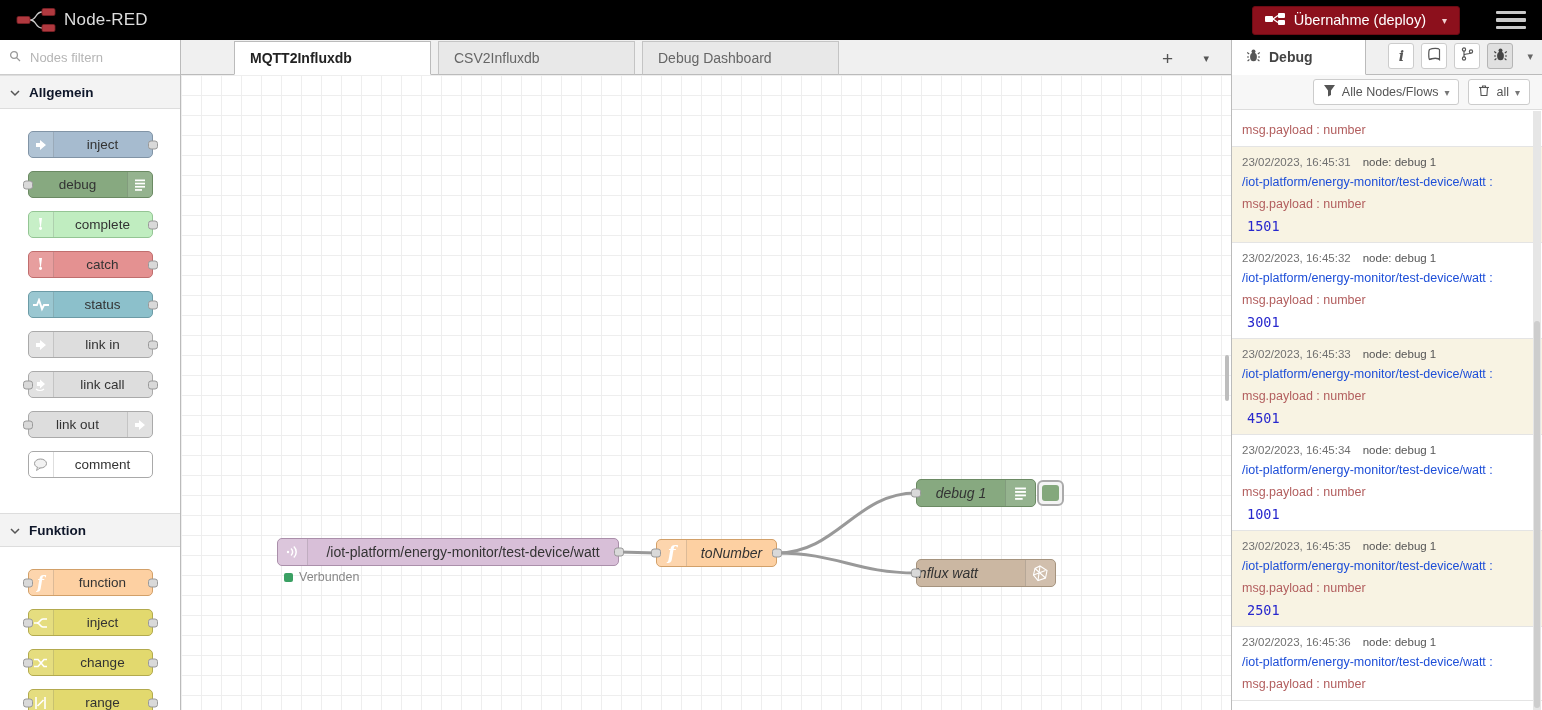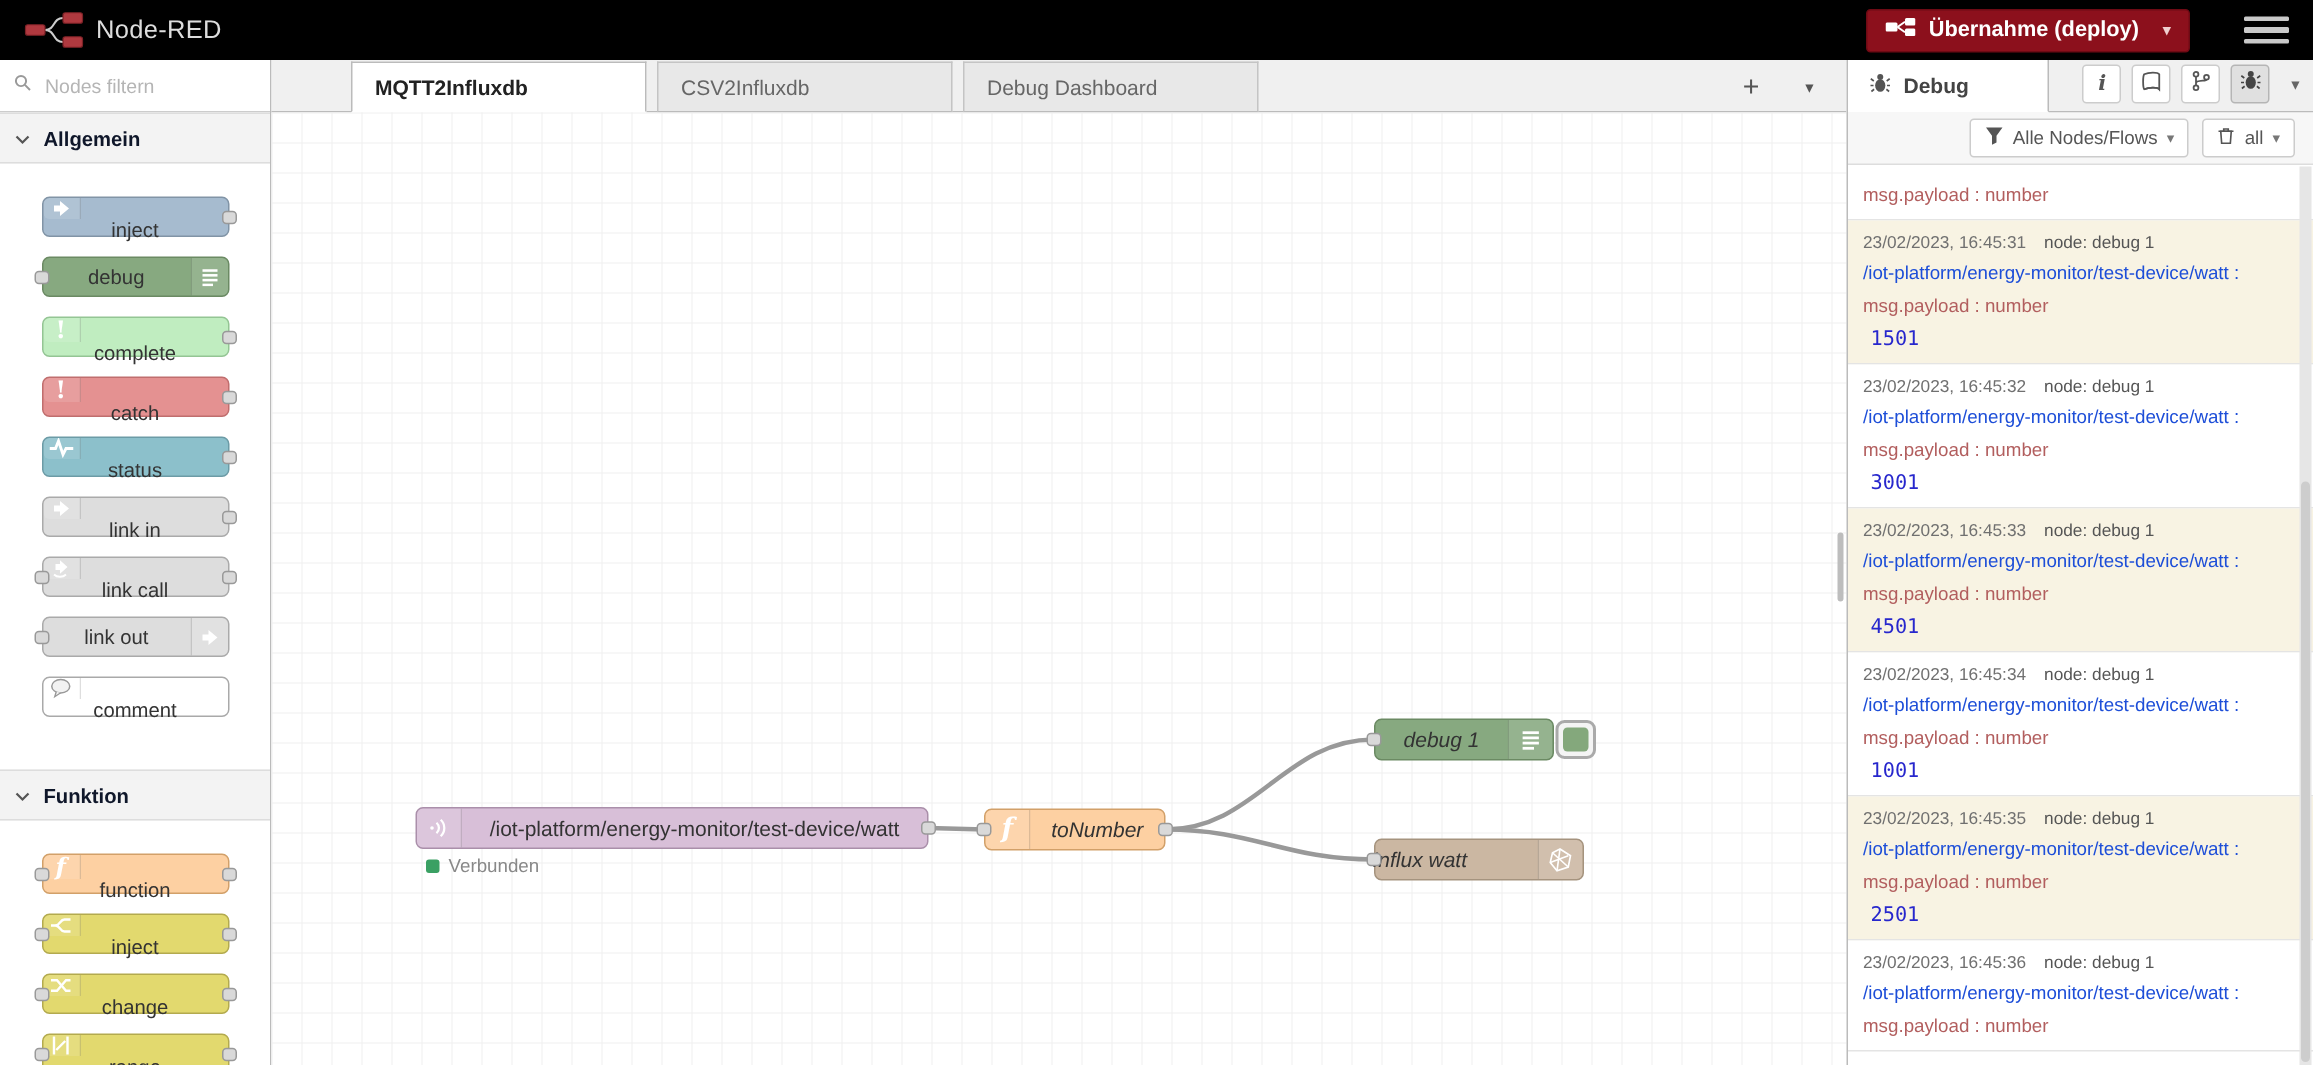--- a/index.html
+++ b/index.html
@@ -8,40 +8,40 @@
     width:1542px; height:710px; overflow:hidden; background:#fff;
     font-family:"Liberation Sans", sans-serif; color:#333;
   }
   
   #main-header { height:40px; background:#000; display:flex; align-items:center; }
   #logo { margin-left:16px; display:flex; align-items:center; }
   #app-title { color:#ddd; font-size:17px; margin-left:8px; letter-spacing:0.2px; }
   #deploy-btn {
     margin-left:auto; height:29px; background:#8C101C; border:1px solid #6e0a14;
     border-radius:3px; color:#fff; font-size:14.5px; display:flex; align-items:center;
-    padding:0 12px; cursor:pointer;font-weight:bold;
+    padding:0 12px; cursor:pointer;
   }
   #deploy-btn .dep-label { margin:0 10px 0 9px; }
   #deploy-btn .caret { font-size:10px; color:#f0d0d0; padding-left:6px; }
   #menu-btn { width:30px; margin:0 16px 0 36px; display:flex; flex-direction:column; gap:4px; cursor:pointer; }
   #menu-btn div { height:3.5px; background:#c9c9c9; border-radius:1px; }
 
   #app { display:flex; height:670px; }
 
   
   #palette { width:181px; border-right:1px solid #bbb; background:#fff; overflow:hidden; }
   #palette-search { height:35px; border-bottom:1px solid #ccc; display:flex; align-items:center; padding:0 9px; gap:7px; }
   #palette-search input { border:none; outline:none; font-size:13px; color:#555; width:130px; font-family:inherit; }
   #palette-search input::placeholder { color:#b5b5b5; }
   .category-header { height:34px; background:#f3f3f3; border-bottom:1px solid #ddd; border-top:1px solid #ddd;
     display:flex; align-items:center; gap:9px; padding:0 10px; font-weight:bold; font-size:13.5px; color:#0f172a; cursor:pointer; }
   .category:first-of-type .category-header { border-top:none; }
   .palette-nodes { padding:22px 0 22px 0; }
   .pnode { position:relative; width:125px; height:27px; margin:0 auto 13px; border-radius:5px;
-    border:1px solid; font-size:13.5px; color:#333; display:flex; cursor:grab;flex-direction:column; }
+    border:1px solid; font-size:13.5px; color:#333; display:flex; cursor:grab; }
   .pnode .icon-cell { width:25px; display:flex; align-items:center; justify-content:center; flex:none; }
   .pnode.icon-left .icon-cell { border-right:1px solid rgba(0,0,0,0.13); background:rgba(255,255,255,0.12); border-radius:4px 0 0 4px; }
   .pnode.icon-right { flex-direction:row-reverse; }
   .pnode.icon-right .icon-cell { border-left:1px solid rgba(0,0,0,0.13); background:rgba(255,255,255,0.12); border-radius:0 4px 4px 0; }
   .pnode .label { flex:1; display:flex; align-items:center; justify-content:center; padding:0 4px; white-space:nowrap; }
   .port { position:absolute; width:10px; height:9px; border-radius:3px; background:#d9d9d9; border:1px solid #999; top:50%; transform:translateY(-50%); }
   .port.pl { left:-6px; } .port.pr { right:-6px; }
   
   .c-inject   { background:#a6bbcf; border-color:#8194a6; }
   .c-debug    { background:#87a980; border-color:#6b8a63; }

